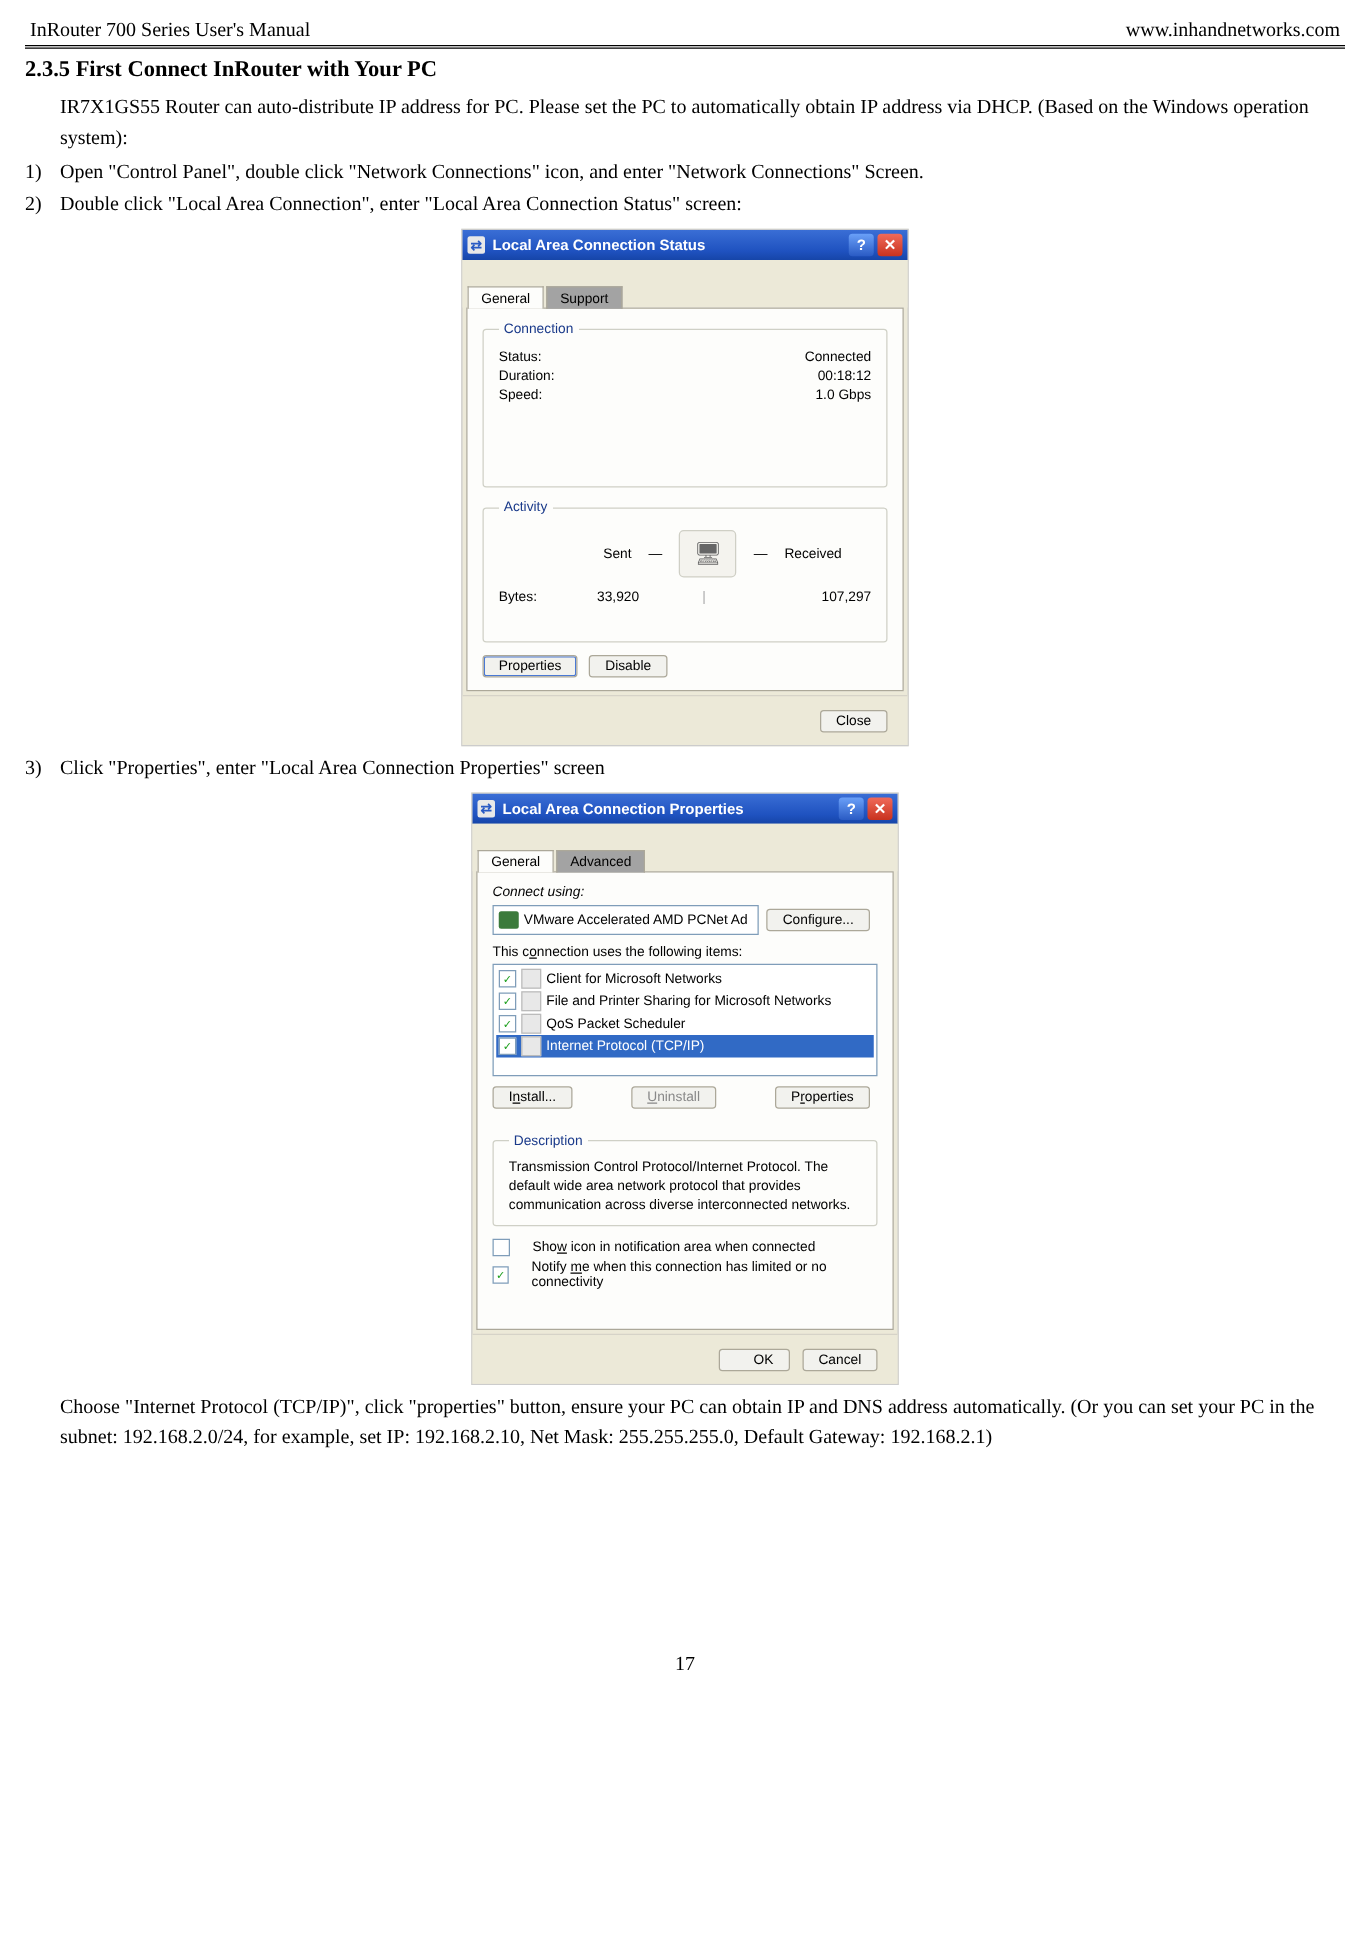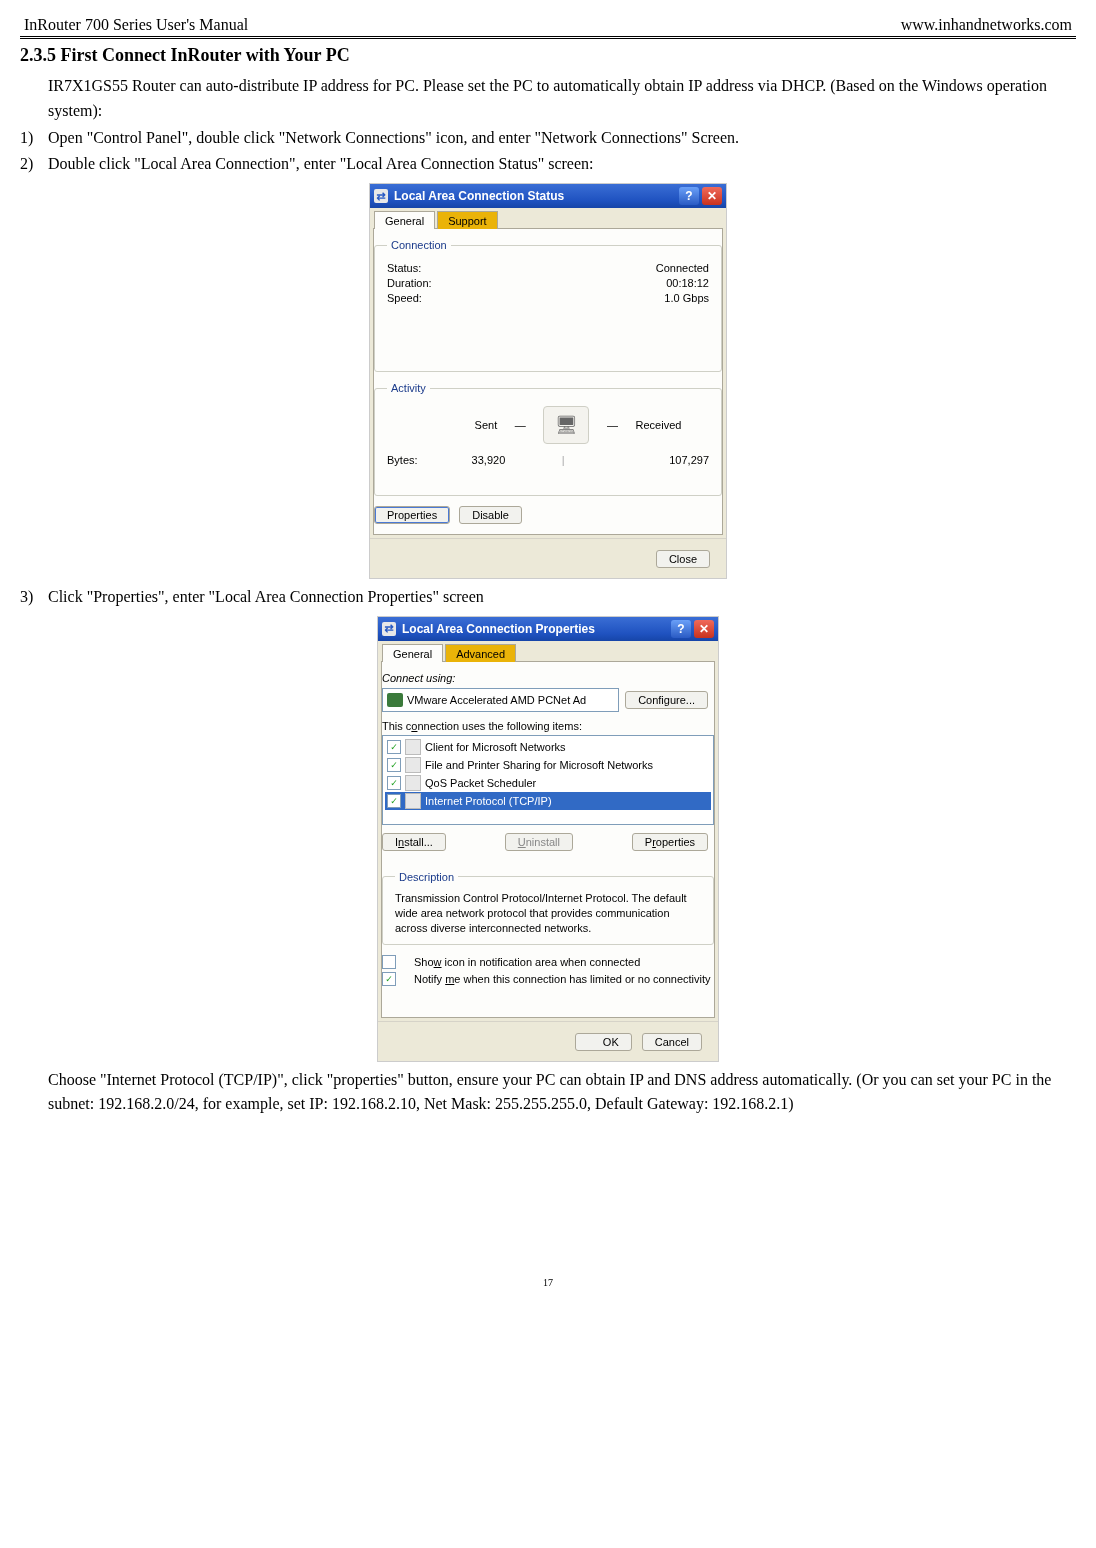--- a/index.html
+++ b/index.html
@@ -81,42 +81,42 @@
     display: inline-flex; align-items: center; justify-content: center;
     font-size: 12px; font-weight: bold;
     border-radius: 3px;
     color:#fff;
   }
   .win-help { background: linear-gradient(#6aa0f8,#2a5bc4); }
   .win-close { background: linear-gradient(#f06a5a,#c8321e); }
   .tabs {
     display: flex;
     background: #ece9d8;
-    padding: 2px 0 0 4px;
+    padding: 20px 0 0 4px;
     font-family: Tahoma, Arial, sans-serif;
     font-size: 11px;
   }
   .tab {
     background: #fdfdfb;
     border: 1px solid #aca899;
     border-bottom: none;
     padding: 3px 10px 2px 10px;
     margin-right: 2px;
     position: relative;
     top: 1px;
   }
-  .tab.inactive { background: #eab308; }
+  .tab.inactive { background: #a3a3a3; }
   .panel {
     background: #fdfdfb;
     border: 1px solid #aca899;
     margin: 0 3px 3px 3px;
     font-family: Tahoma, Arial, sans-serif;
     font-size: 11px;
     color: #000;
-    padding: 10px 0;
+    padding: 10px 12px;
   }
   fieldset {
     border: 1px solid #cfd0c6;
     border-radius: 3px;
     padding: 8px 12px;
     margin: 0 0 10px 0;
   }
   legend {
     color: #1a3a8a;
     font-size: 11px;
@@ -171,21 +171,21 @@
   .mini-icon { width:14px; height:14px; background:#e8e8e8; display:inline-block; flex:0 0 14px; border:1px solid #bbb; }
   .three-btns { display:flex; justify-content:space-between; margin:8px 0;gap:28px; }
   .desc-box {
     font-size:11px; line-height:1.35;
   }
   .chkline { display:flex; align-items:center; gap:18px; margin:3px 0; font-size:11px; }
   .chk2 { width:12px; height:12px; border:1px solid #7f9db9; background:#fff; display:inline-flex; align-items:center; justify-content:center; font-size:9px; color:#21a121; }
   .divider { color:#aaa; display:inline-block; width:8px; text-align:center;}
   .page-num {
     text-align:center;
-    font-size:10px;
+    font-size:16px;
     margin-top:160px;
     padding-bottom:20px;
   }
   .disabled { color:#888; }
   u.ak { text-decoration: underline; }
 </style>
 </head>
 <body>
 
 <div class="hdr">

